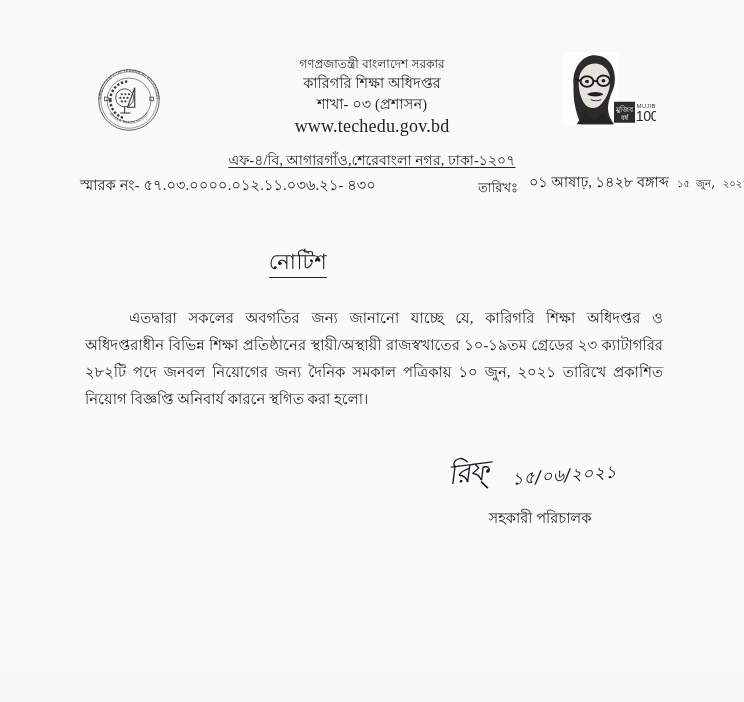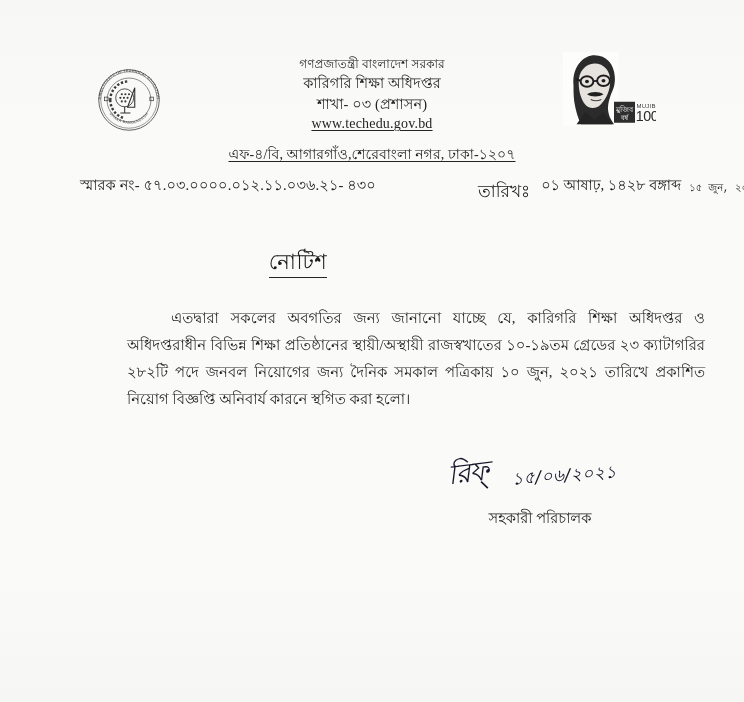--- a/index.html
+++ b/index.html
@@ -43,24 +43,23 @@
     line-height: 1.42;
   }
   .header-center .line {
     font-size: 14.5px;
     letter-spacing: 0.1px;
     color: #242424;
     white-space: nowrap;
   }
   .header-center .line.gov { font-size: 12px; }
   .header-center .line.web {
-    text-decoration: underline;
     text-underline-offset: 2px;
     font-family: "Liberation Serif", "DejaVu Serif", serif;
-    font-size: 14px;
+    font-size: 18px;
     letter-spacing: 0.2px;
   }
   .header-center .line.addr {
     text-decoration: underline;
     text-underline-offset: 2px;
     font-size: 14px;
     margin-top: 11px;
   }
 
   
@@ -99,21 +98,21 @@
   }
   .date-block {
     position: absolute;
     left: 478px;
     top: 0px;
     display: flex;
     align-items: center;
     gap: 7px;
   }
   .date-label {
-    font-size: 17px;
+    font-size: 13px;
     padding-top: 10px;
     white-space: nowrap;
     text-align: center;
   }
   .date-stack {
     display: flex;
     flex-direction: row;
     align-items: center;
   }
   .date-stack .bn {
@@ -153,21 +152,20 @@
     position: absolute;
     top: 305px;
     left: 85px;
     width: 578px;
     font-size: 14.8px;
     line-height: 27px;
     text-align: justify;
     text-justify: inter-word;
     text-indent: 44px;
     color: #1e1e1e;
-    margin-left: 42px;
   }
 
   
   .signature {
     position: absolute;
     top: 450px;
     left: 400px;
     width: 280px;
     text-align: center;
   }

